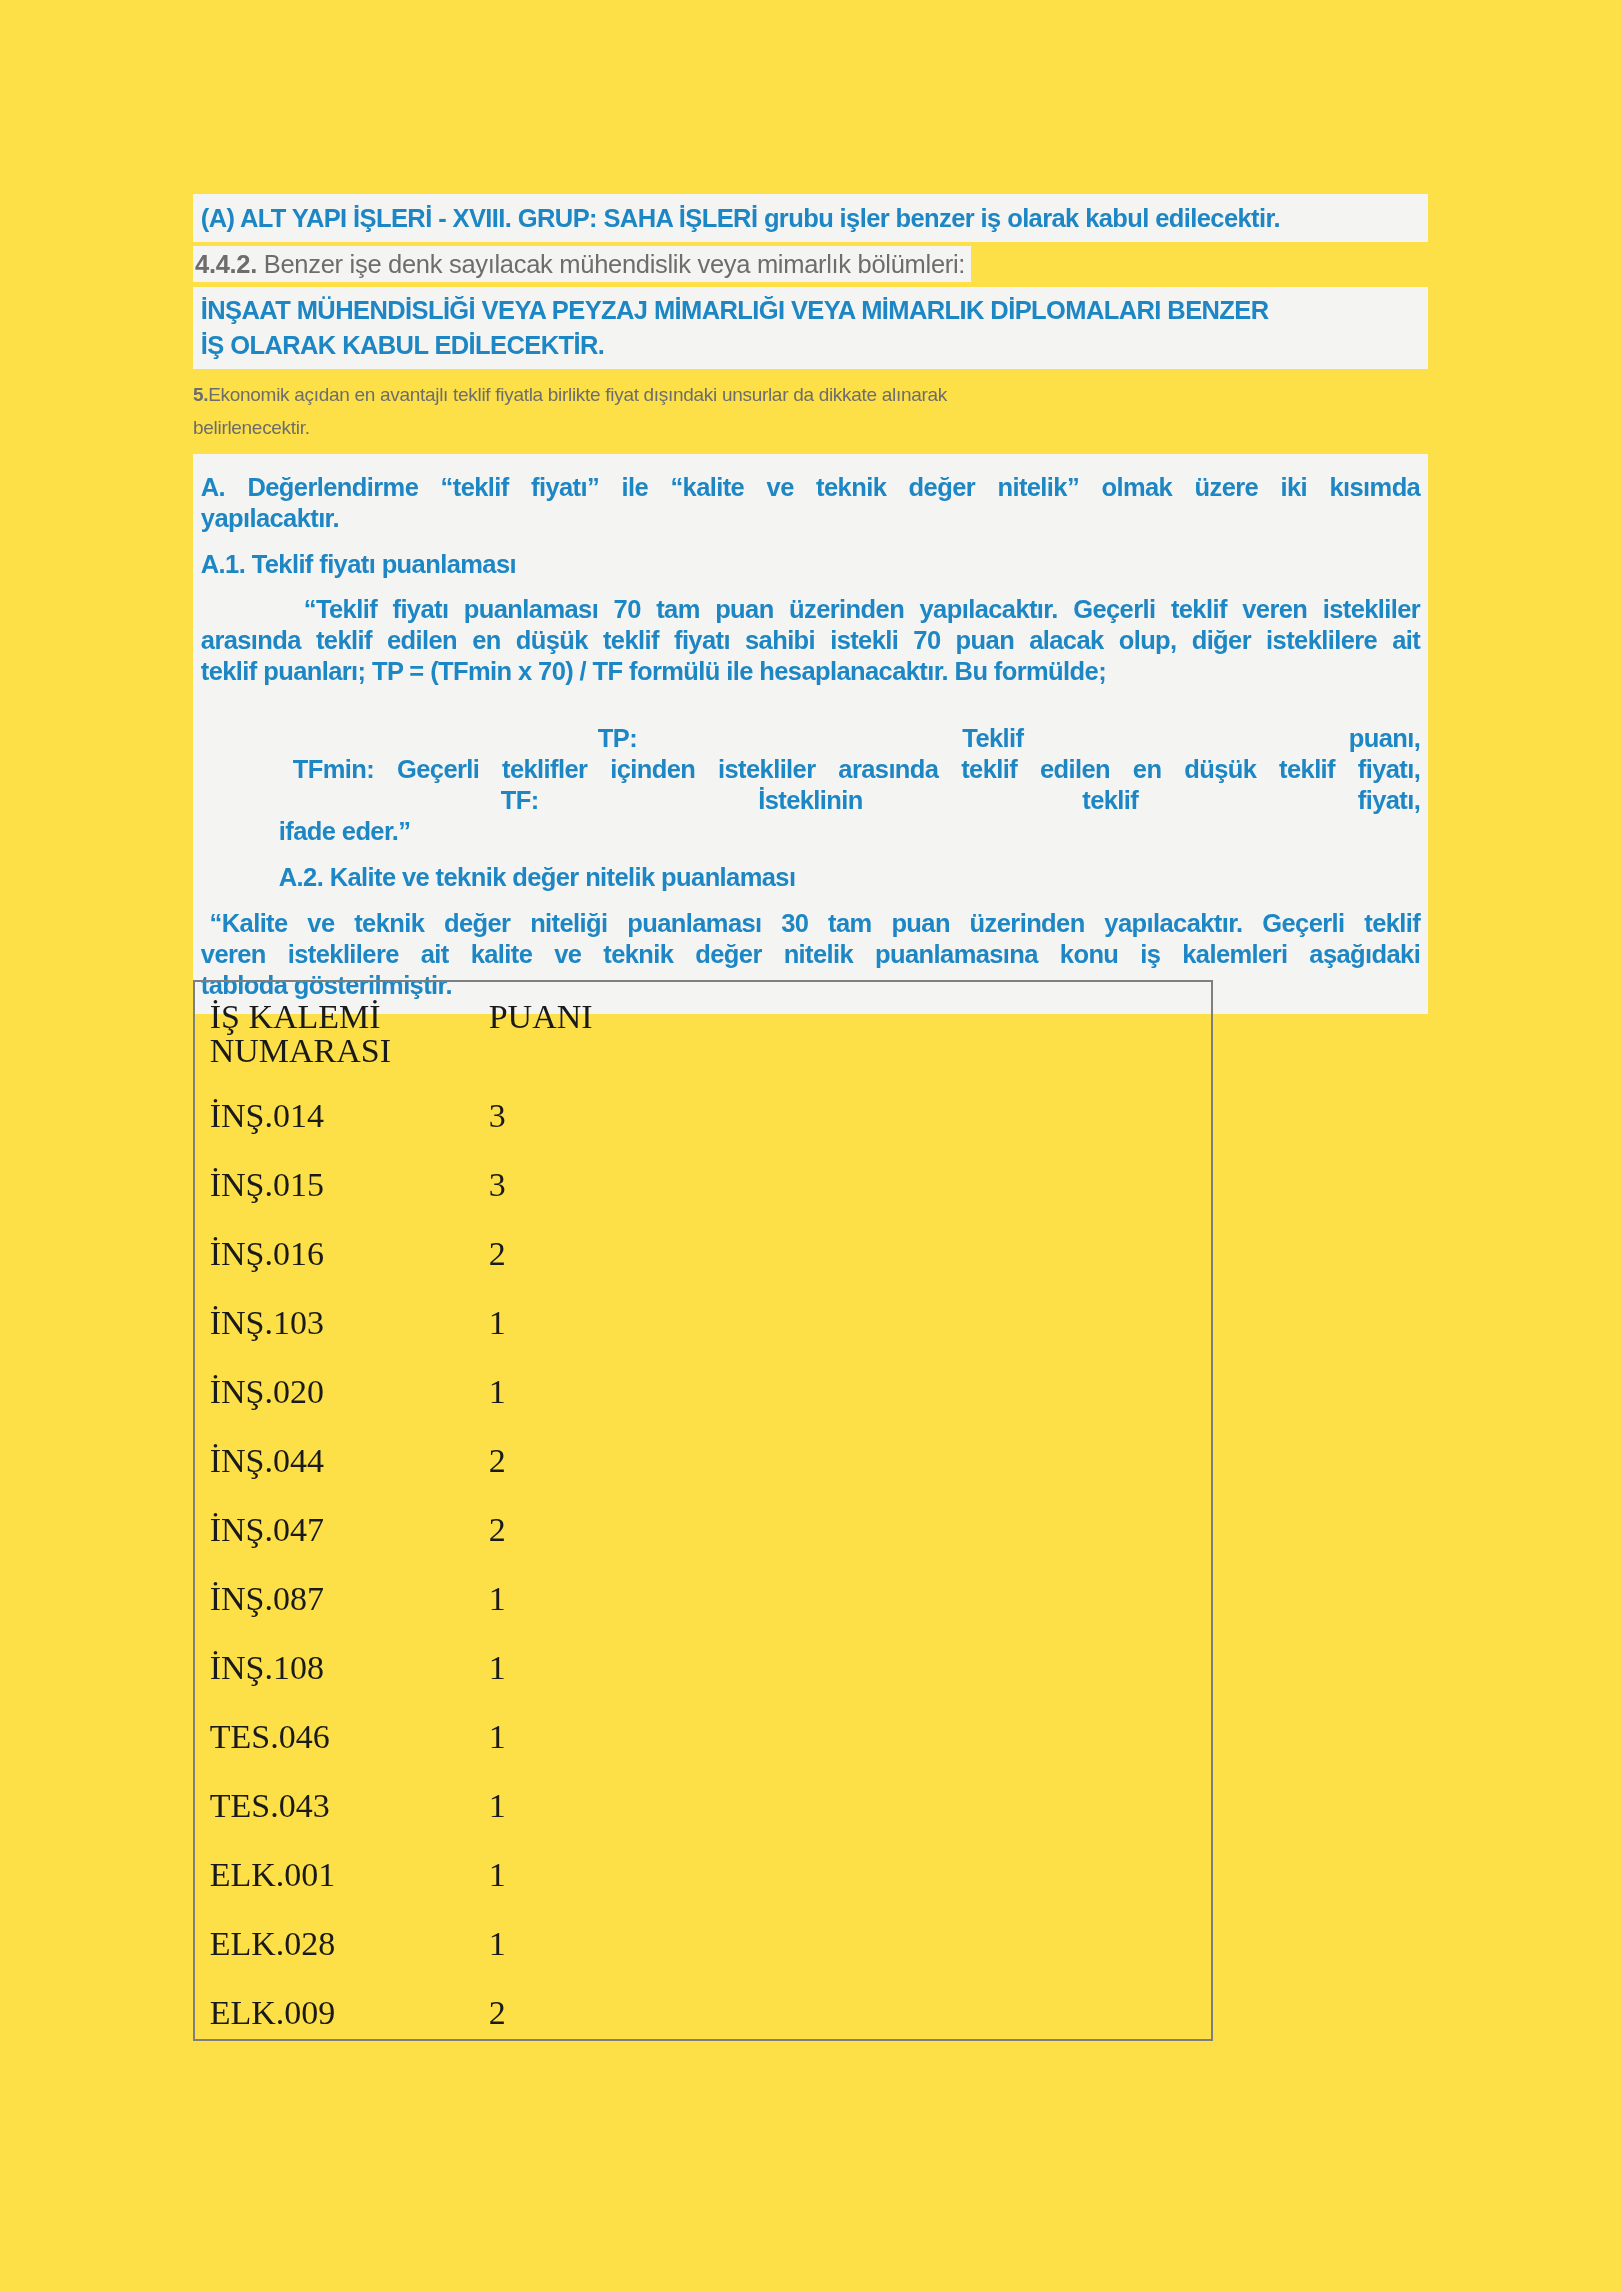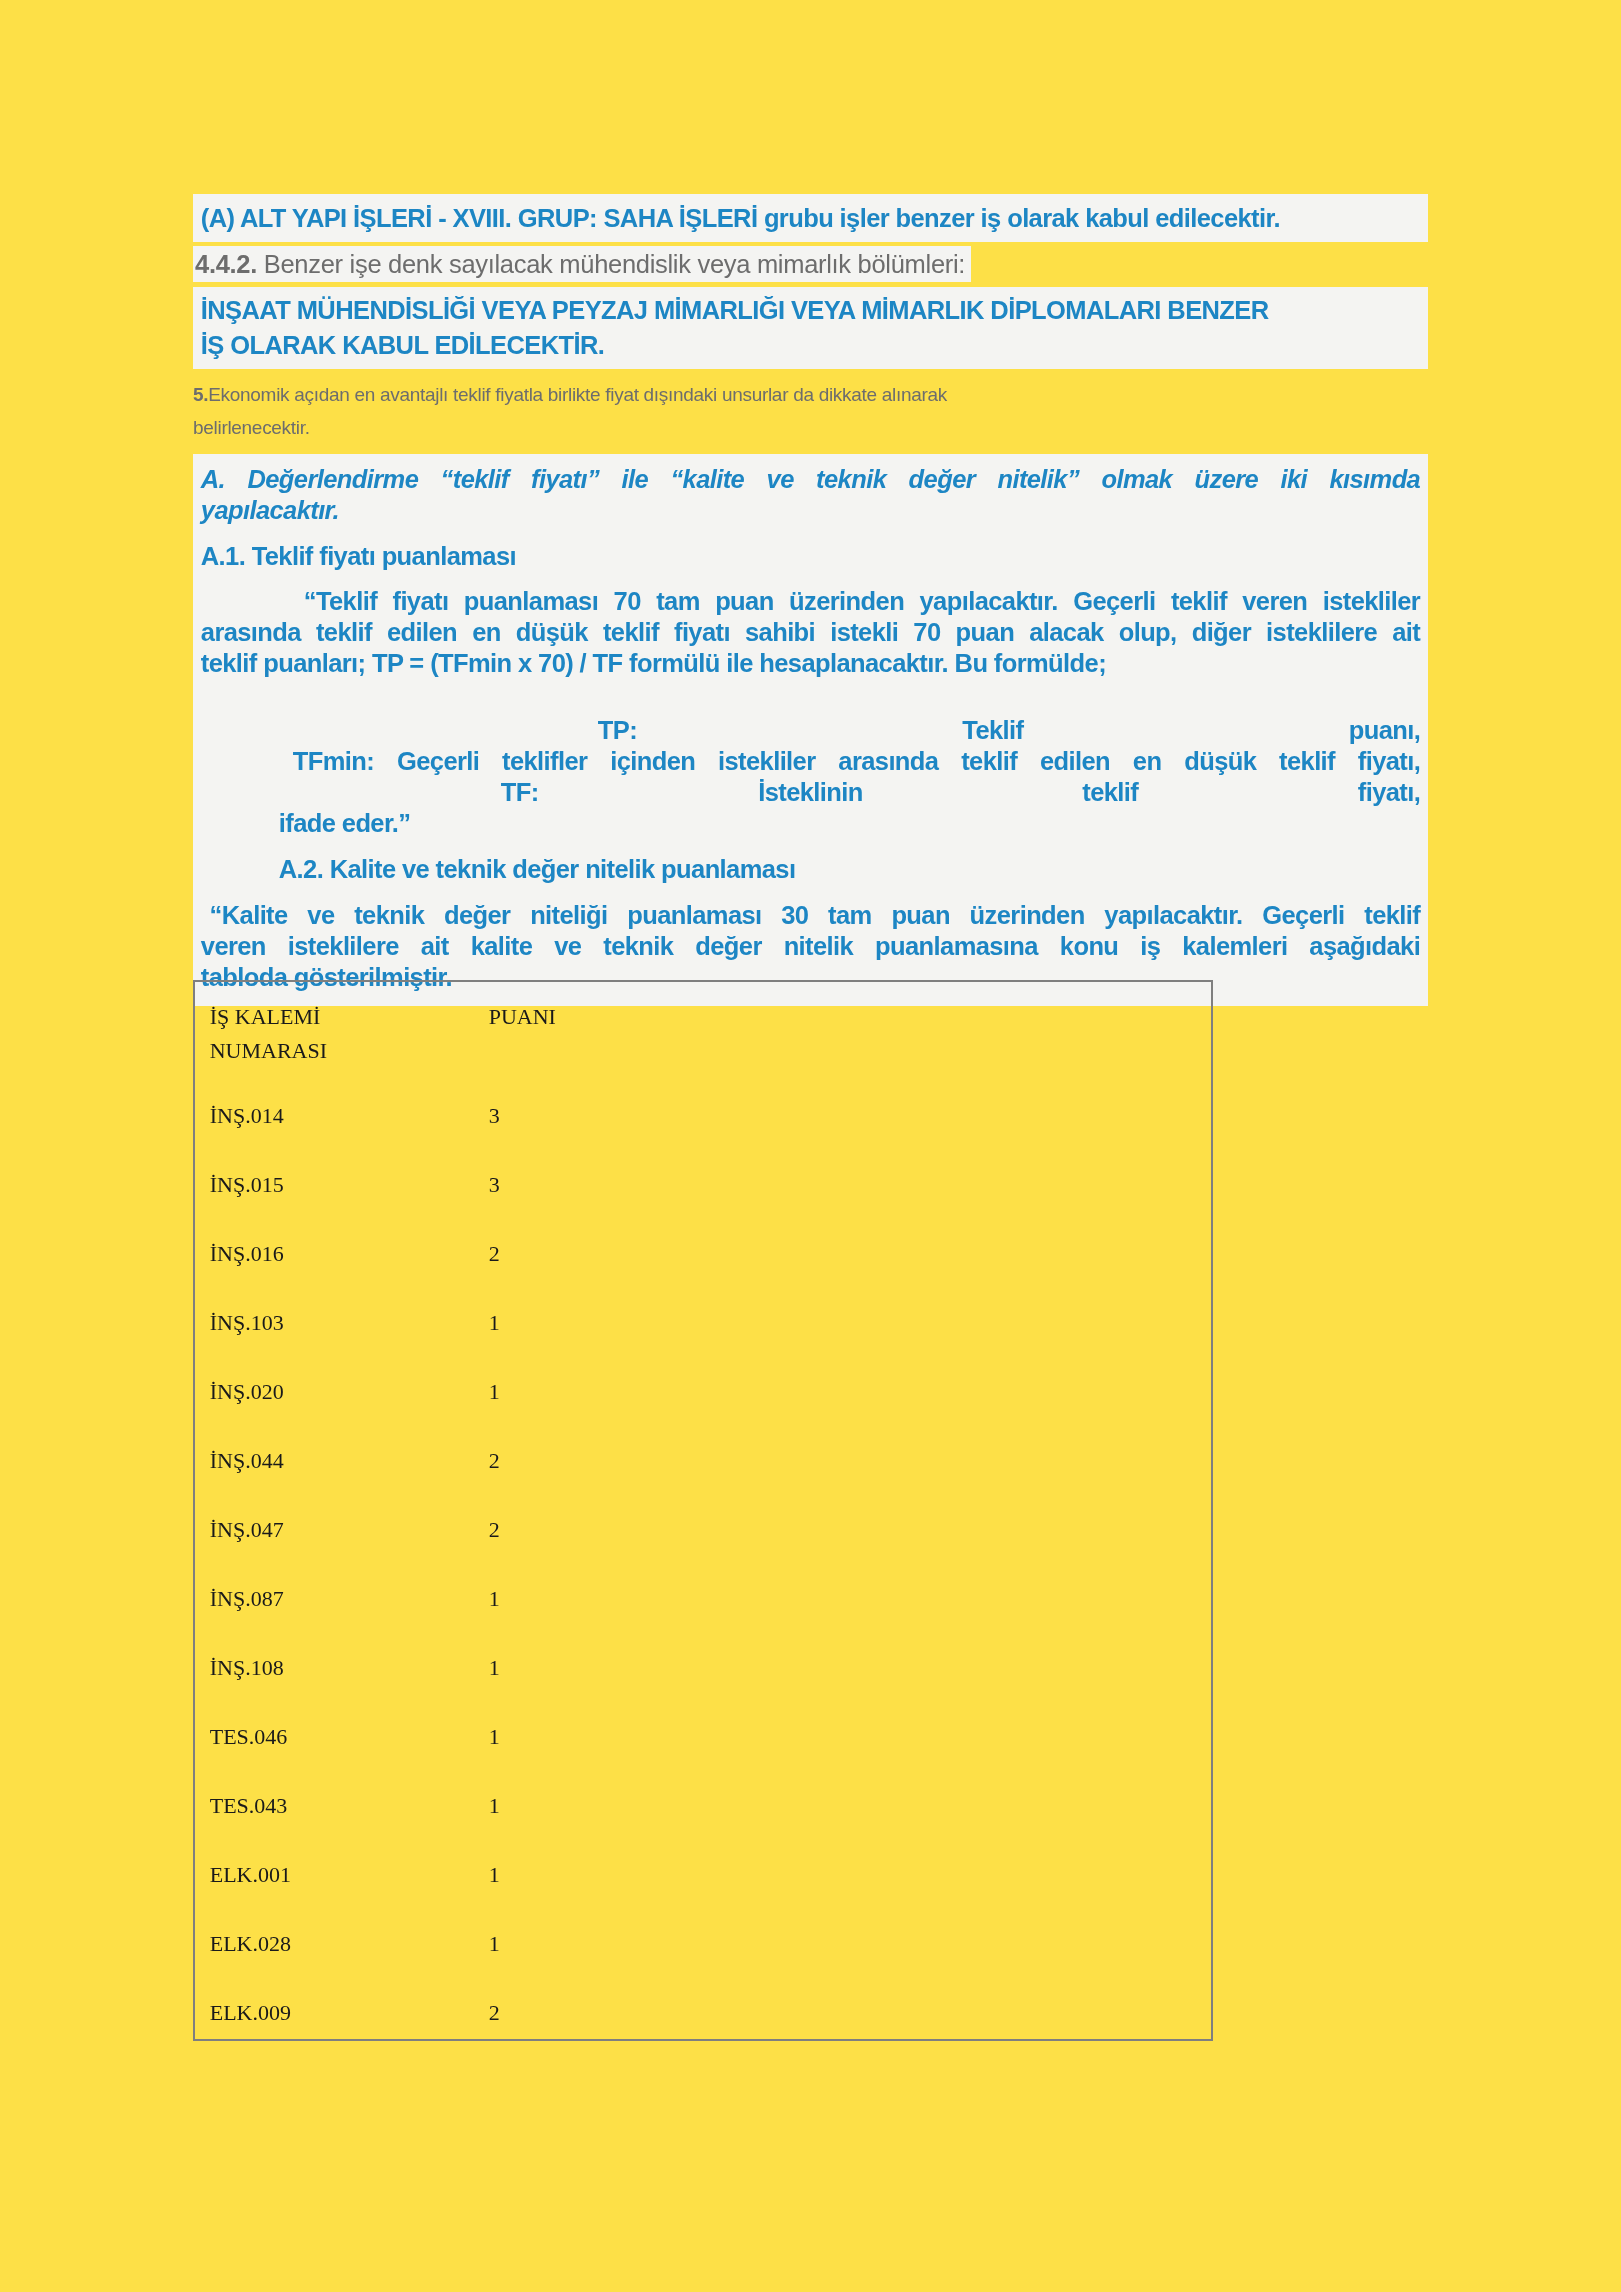--- a/index.html
+++ b/index.html
@@ -15,37 +15,37 @@
 
   .strip     { background:#f4f4f2; padding:6.9px 7.8px 5.9px; }
   .fs26      { font-size:25.5px; line-height:35px; }
   .line-442  { margin-top:4.9px; font-size:25.5px; line-height:35px; }
   .line-442 .hl { padding:3.9px 5.9px 3.9px 2px; }
   .diploma   { margin-top:4.9px; }
   .clause5   { margin-top:9px; font-size:19px; line-height:33px; }
 
   .bigblock  { margin-top:9.8px; background:#f4f4f2; padding:9.8px 7.8px 13.7px; font-size:25.5px; line-height:31px; }
   .bigblock .par { margin-top:14.7px; }
-  .bigblock .par:first-child { margin-top:0;font-style:italic; }
+  .bigblock .par:first-child { margin-top:8px; }
 
   .jline    { text-align:justify; text-align-last:justify; }
   .indent1  { text-indent:103px; }
   .indent-a2{ padding-left:78px; }
   .indent-cl{ padding-left:78px; }
   .indent-sm{ text-indent:8.8px; }
   .tfmin    { padding-left:92px; }
   .flexline { display:flex; justify-content:space-between; }
   .pad-tp   { padding-left:397px;margin-top:36px; }
   .pad-tf   { padding-left:300px; }
 
   .score-table {
     position:absolute; left:193px; top:980px; width:1020px; height:1061px;
     box-sizing:border-box; border:2.9px solid #7f7f7f;
     padding:17.6px 0 0 14.7px; overflow:hidden;
-    font-family:"Liberation Serif", serif; font-size:22px; line-height:34px; color:#1a1a1a;
+    font-family:"Liberation Serif", serif; font-size:34px; line-height:34px; color:#1a1a1a;
   }
   .thead { display:flex; margin-bottom:13.7px; }
   .thead .c1 { width:279px; }
   .trow  { display:flex; height:69px; align-items:center; }
   .tcell.c1 { width:279px; }
 </style>
 </head>
 <body>
 
 <div class="page">

